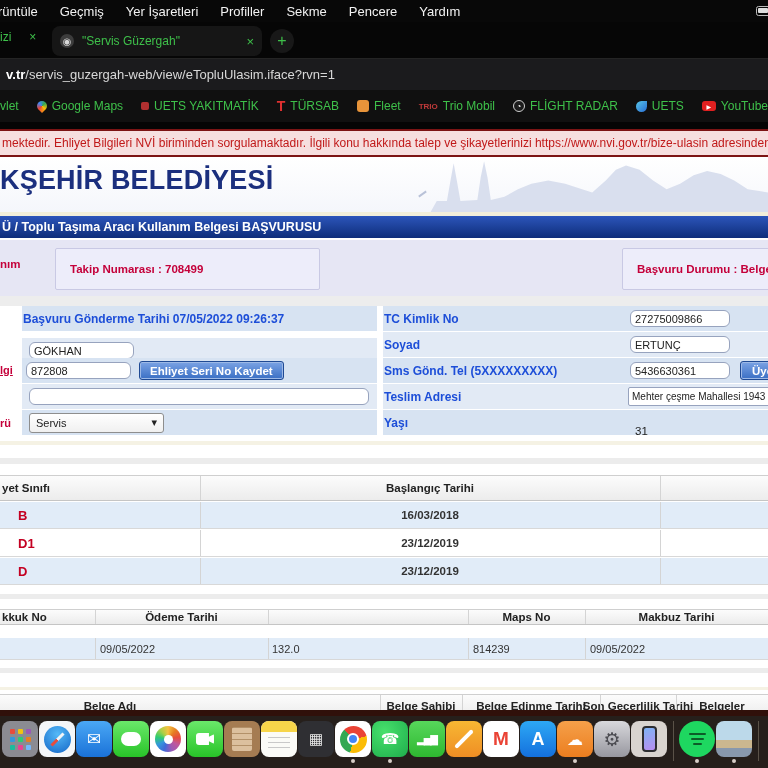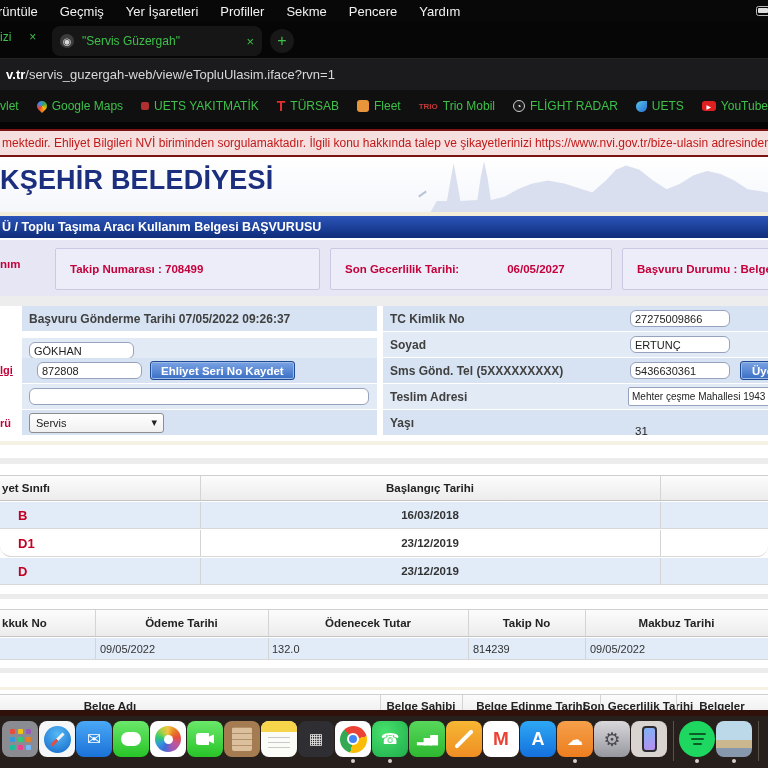--- a/index.html
+++ b/index.html
@@ -50,38 +50,38 @@
             color:#fff;font-weight:bold;font-size:12.5px;padding-left:2px;}
   
   .statusband{position:absolute;top:240px;left:0;width:768px;height:56px;background:#e6e6f4;}
   .statusband .partial{position:absolute;left:0;top:18px;color:#c4003a;font-weight:bold;font-size:11.5px;}
   .sbox{position:absolute;top:8px;height:42px;background:#ededfa;border:1px solid #c9c9e4;border-radius:2px;
         display:flex;align-items:center;color:#c4003a;font-weight:bold;font-size:11.5px;padding-left:14px;white-space:nowrap;overflow:hidden;}
   .grayband{position:absolute;top:296px;left:0;width:768px;height:10px;background:#ededed;}
   
   .frow{position:absolute;height:25px;display:flex;align-items:center;}
   .frow.blue{background:#d7e3f2;} .frow.blue2{background:#e2eaf5;}
-  .flabel{color:#404040;font-weight:bold;font-size:12px;padding-left:7px;white-space:nowrap;}
+  .flabel{color:#1d4ed8;font-weight:bold;font-size:12px;padding-left:1px;white-space:nowrap;}
   .finput{height:17px;background:#fff;border:1px solid #97a3be;border-radius:6px;font-size:11px;
           font-family:"Liberation Sans",sans-serif;padding:0 4px;color:#222;}
   .fbtn{height:19px;background:linear-gradient(180deg,#7ba3e4,#3a6fc4);border:1px solid #1f4a94;border-radius:3px;
         color:#fff;font-weight:bold;font-size:11.5px;font-family:"Liberation Sans",sans-serif;
         display:flex;align-items:center;justify-content:center;box-shadow:0 0 0 1px #9db9e6 inset;white-space:nowrap;}
   .redpartial{position:absolute;color:#c4003a;font-weight:bold;font-size:11px;}
   .fsel{width:135px;height:20px;background:linear-gradient(180deg,#fff,#f0f0f0);border:1px solid #8e8e8e;border-radius:3px;
         display:flex;align-items:center;justify-content:space-between;font-size:11px;color:#222;padding:0 6px;}
   .addrbox{height:19px;background:#fff;border:1px solid #97a3be;border-radius:2px;font-size:10px;color:#222;
            display:flex;align-items:center;padding:0 3px;white-space:nowrap;overflow:hidden;}
   
   .thead{position:absolute;left:0;width:768px;background:linear-gradient(180deg,#fcfcfc,#ececec);
          border-top:1px solid #cfcfcf;border-bottom:1px solid #c5c5c5;color:#222;font-weight:bold;font-size:11.5px;}
   .thc{position:absolute;top:0;height:100%;display:flex;align-items:center;justify-content:center;white-space:nowrap;}
   .vline{position:absolute;top:0;width:1px;height:100%;background:#d4d4d4;}
   .trow{position:absolute;left:0;width:768px;border-bottom:1px solid #d8d8d8;}
-  .trow.alt{background:#e1ecf8;} .trow.plain{background:#ffffff;border-radius:11px;}
+  .trow.alt{background:#e1ecf8;} .trow.plain{background:#ffffff;}
   .redcell{position:absolute;left:18px;top:0;height:100%;display:flex;align-items:center;color:#c40022;font-weight:bold;font-size:13px;}
   .datecell{position:absolute;top:0;height:100%;display:flex;align-items:center;justify-content:center;
             color:#333;font-weight:bold;font-size:11.5px;}
   .pcell{position:absolute;top:0;height:100%;display:flex;align-items:center;color:#333;font-size:11px;}
   .faint1{position:absolute;left:0;width:768px;background:#f5f2e4;}
   .faint2{position:absolute;left:0;width:768px;background:#ececec;}
   
   .deskedge{position:absolute;top:710px;left:0;width:768px;height:8px;background:#30100a;}
   .dock{position:absolute;top:716px;left:0;width:768px;height:52px;background:#261f1b;
         display:flex;align-items:flex-start;padding:5px 2px 0 2px;}
@@ -221,38 +221,34 @@
   <div class="cream-line"></div>
   <div class="titlebar">
     <span>Ü / Toplu Taşıma Aracı Kullanım Belgesi BAŞVURUSU</span>
   </div>
 
   <div class="statusband">
     <span class="partial">nım</span>
     <div class="sbox" style="left:55px;width:265px;">
       <span>Takip Numarası : 708499</span>
     </div>
-    <div class="sbox" style="left:330px;width:282px;">
-      <span>Son Gecerlilik Tarihi:</span>
-      <span style="margin-left:48px;">06/05/2027</span>
-    </div>
     <div class="sbox" style="left:622px;width:160px;">
       <span>Başvuru Durumu : Belge Teslim E</span>
     </div>
   </div>
   <div class="grayband"></div>
 
   <div class="frow blue" style="top:306px;left:22px;width:355px;">
     <span class="flabel">Başvuru Gönderme Tarihi 07/05/2022 09:26:37</span>
   </div>
   <div class="frow blue2" style="top:338px;left:22px;width:355px;">
     <input class="finput" style="margin-left: 7px; width: 105px;" value="GÖKHAN">
   </div>
   <div class="frow blue" style="top:358px;left:22px;width:355px;">
-    <input class="finput" style="margin-left: 15px; width: 105px;" value="872808">
+    <input class="finput" style="margin-left: 4px; width: 105px;" value="872808">
     <button class="fbtn" style="margin-left:8px;padding:0 10px;">Ehliyet Seri No Kaydet</button>
   </div>
   <div class="frow blue2" style="top:384px;left:22px;width:355px;">
     <input class="finput" style="margin-left: 7px; width: 340px;">
   </div>
   <div class="frow blue" style="top:410px;left:22px;width:355px;">
     <div class="fsel" style="margin-left:7px;">
       <span>Servis</span>
       <span>▾</span>
     </div>
@@ -307,25 +303,24 @@
   </div>
   <div class="trow alt" style="top:558px;height:27px;">
     <span class="redcell">D</span>
     <span class="datecell" style="left:200px;width:460px;">23/12/2019</span>
     <span class="vline" style="left:200px;"></span>
       <span class="vline" style="left:660px;"></span>
   </div>
 
   <div class="faint2" style="top:594px;height:5px;"></div>
 
-  <div class="thead" style="top:609px;height:28px;">
+  <div class="thead" style="top:609px;height:16px;">
     <span class="thc" style="left:2px;justify-content:flex-start;">kkuk No</span>
     <span class="thc" style="left:95px;width:173px;">Ödeme Tarihi</span>
-    <span class="thc" style="left:268px;width:200px;">Ödenecek Tutar</span>
-    <span class="thc" style="left:468px;width:117px;">Takip No</span>
+    <span class="thc" style="left:468px;width:117px;">Maps No</span>
     <span class="thc" style="left:585px;width:183px;">Makbuz Tarihi</span>
     <span class="vline" style="left:95px;"></span>
       <span class="vline" style="left:268px;"></span>
     <span class="vline" style="left:468px;"></span>
       <span class="vline" style="left:585px;"></span>
   </div>
   <div class="trow alt" style="top:638px;height:22px;">
     <span class="pcell" style="left:100px;">09/05/2022</span>
     <span class="pcell" style="left:272px;">132.0</span>
     <span class="pcell" style="left:473px;">814239</span>

